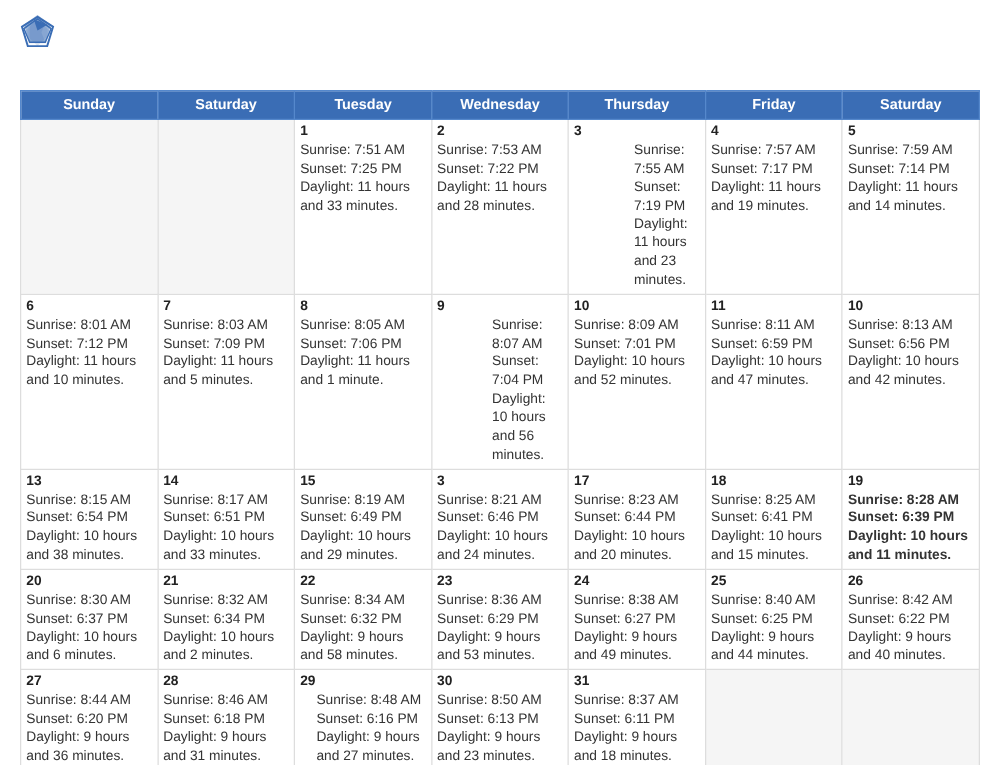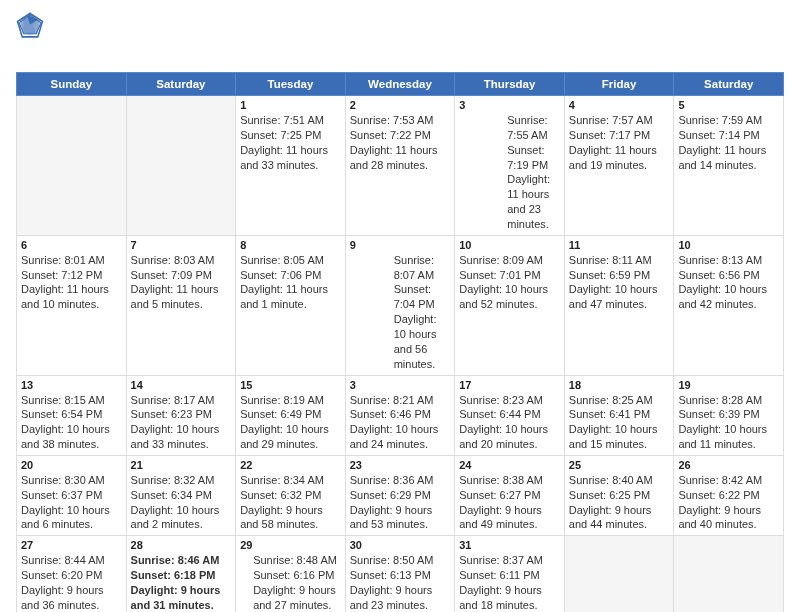--- a/index.html
+++ b/index.html
@@ -230,21 +230,21 @@
           <td>
             <div class="day-num">13</div>
             <div class="day-info" style="white-space: pre-line;">Sunrise: 8:15 AM
 Sunset: 6:54 PM
 Daylight: 10 hours
 and 38 minutes.</div>
           </td>
           <td>
             <div class="day-num">14</div>
             <div class="day-info" style="white-space: pre-line;">Sunrise: 8:17 AM
-Sunset: 6:23 PM
+Sunset: 6:51 PM
 Daylight: 10 hours
 and 33 minutes.</div>
           </td>
           <td>
             <div class="day-num">15</div>
             <div class="day-info" style="white-space: pre-line;">Sunrise: 8:19 AM
 Sunset: 6:49 PM
 Daylight: 10 hours
 and 29 minutes.</div>
           </td>
@@ -264,21 +264,21 @@
           </td>
           <td>
             <div class="day-num">18</div>
             <div class="day-info" style="white-space: pre-line;">Sunrise: 8:25 AM
 Sunset: 6:41 PM
 Daylight: 10 hours
 and 15 minutes.</div>
           </td>
           <td>
             <div class="day-num">19</div>
-            <div class="day-info" style="white-space: pre-line;">Sunrise: 8:28 AM
+            <div class="day-info" style="white-space: pre-line; font-weight: bold;">Sunrise: 8:28 AM
 Sunset: 6:39 PM
 Daylight: 10 hours
 and 11 minutes.</div>
           </td>
         </tr>
         <tr>
           <td>
             <div class="day-num">20</div>
             <div class="day-info" style="white-space: pre-line;">Sunrise: 8:30 AM
 Sunset: 6:37 PM
@@ -331,21 +331,21 @@
         <tr>
           <td>
             <div class="day-num">27</div>
             <div class="day-info" style="white-space: pre-line;">Sunrise: 8:44 AM
 Sunset: 6:20 PM
 Daylight: 9 hours
 and 36 minutes.</div>
           </td>
           <td>
             <div class="day-num">28</div>
-            <div class="day-info" style="white-space: pre-line; font-weight: bold;">Sunrise: 8:46 AM
+            <div class="day-info" style="white-space: pre-line;">Sunrise: 8:46 AM
 Sunset: 6:18 PM
 Daylight: 9 hours
 and 31 minutes.</div>
           </td>
           <td>
             <div class="day-num">29</div>
             <div class="day-info" style="white-space: pre-line; margin-left: 13px;">Sunrise: 8:48 AM
 Sunset: 6:16 PM
 Daylight: 9 hours
 and 27 minutes.</div>

